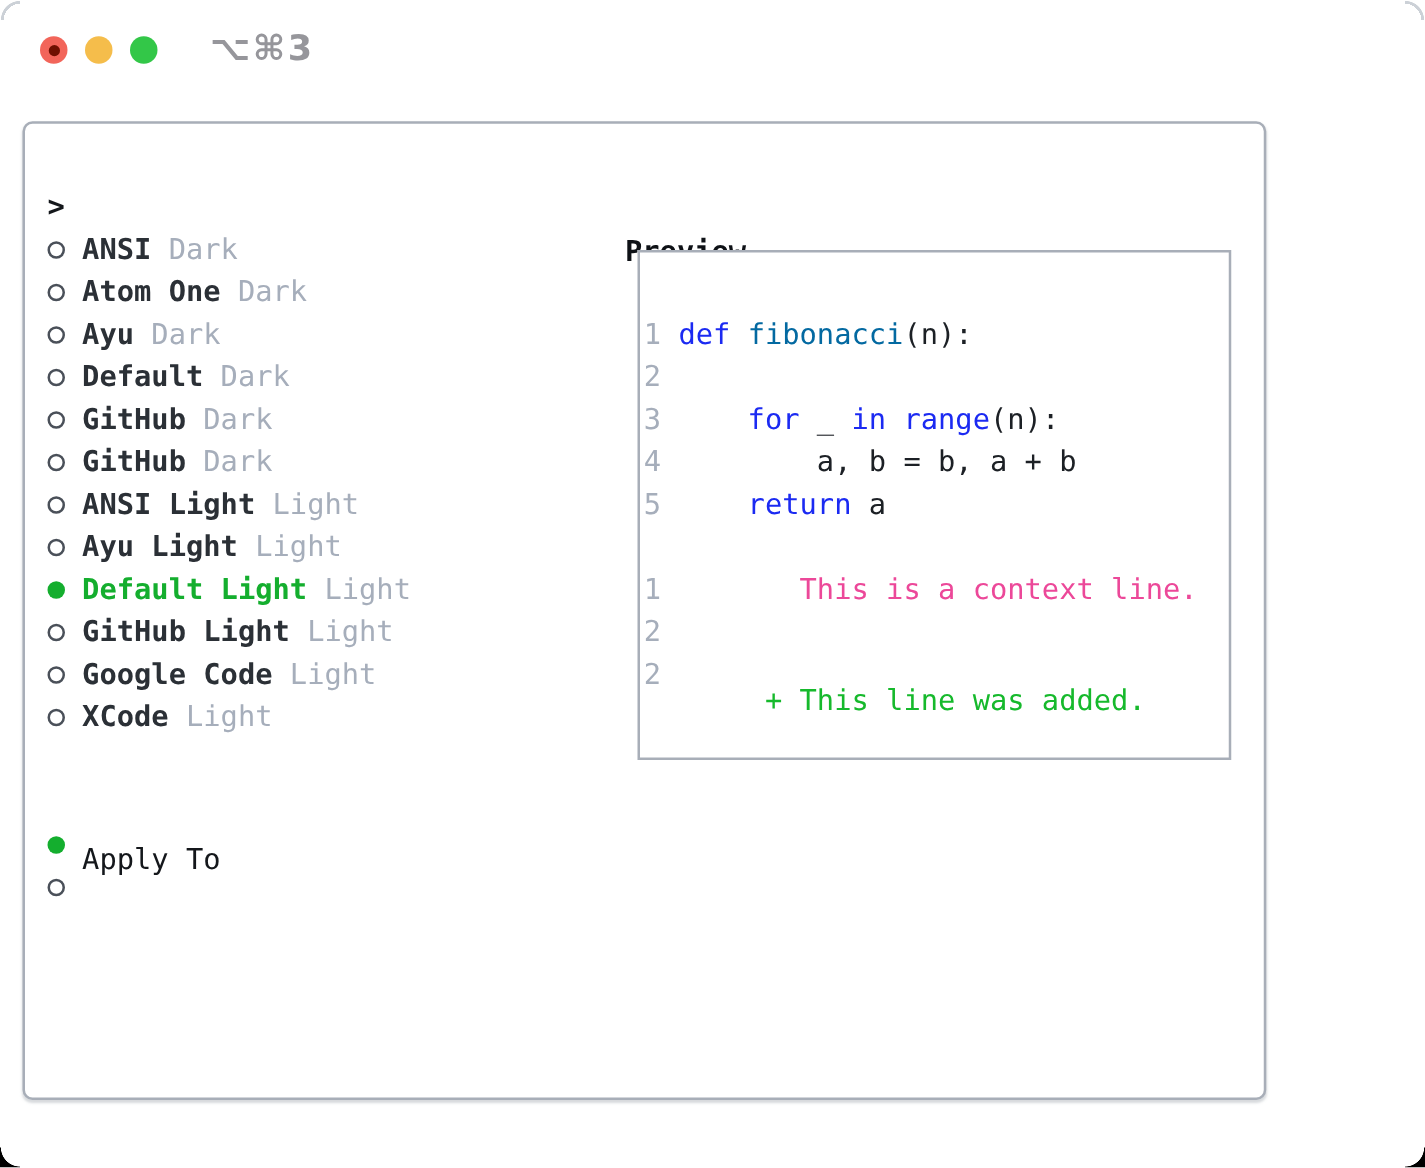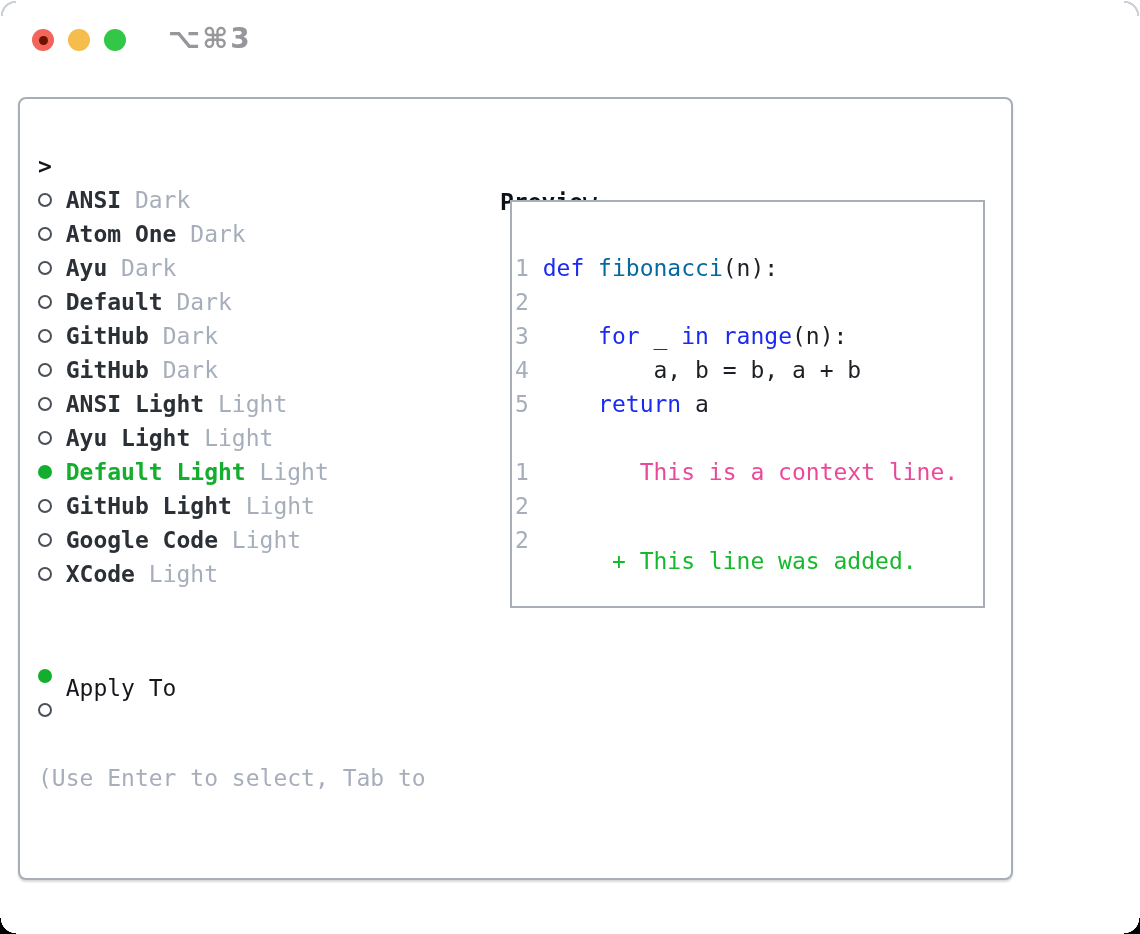--- a/index.html
+++ b/index.html
@@ -103,21 +103,20 @@
 <div class="apply-title">
   <div class="mono-line"><span class="marker-slot"></span><span>Apply To</span></div>
 </div>
 <div class="apply-block">
 
 <div class="mono-line"><span class="marker-slot"><span class="radio on"></span></span></div>
     <div class="mono-line"><span class="marker-slot"><span class="radio"></span></span></div>
   </div>
 
 <div class="help">
-  <div class="mono-line">(Use Enter to select, Tab to</div>
 </div>
 
 <div class="preview-title">
   <div class="mono-line">Preview</div>
 </div>
 <div class="preview-box"></div>
 <div class="code-block">
 
 <div class="mono-line"><span class="c-num">1 </span><span class="c-kw">def</span><span class="c-plain"> </span><span class="c-fn">fibonacci</span><span class="c-plain">(n):</span></div>
     <div class="mono-line"><span class="c-num">2 </span></div>

